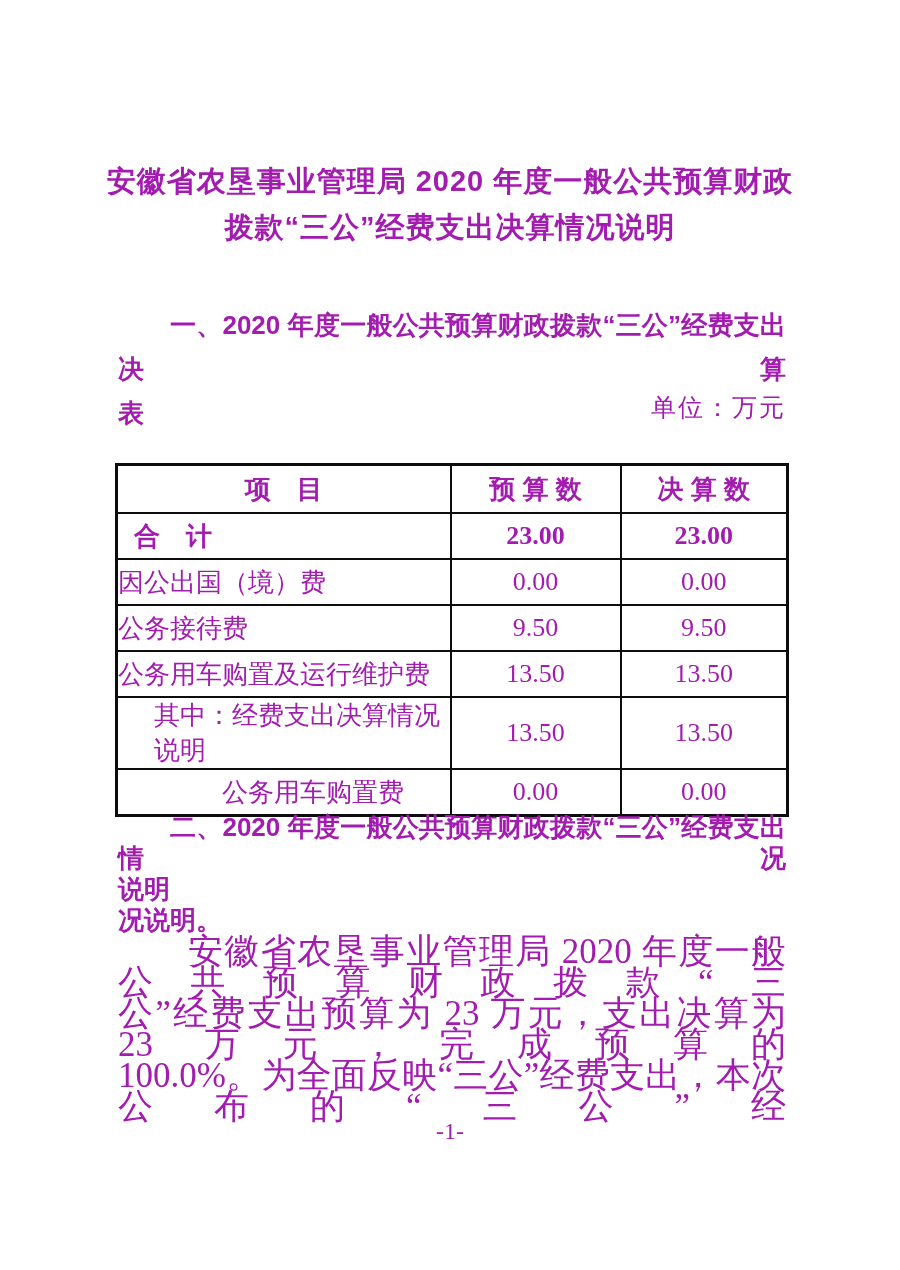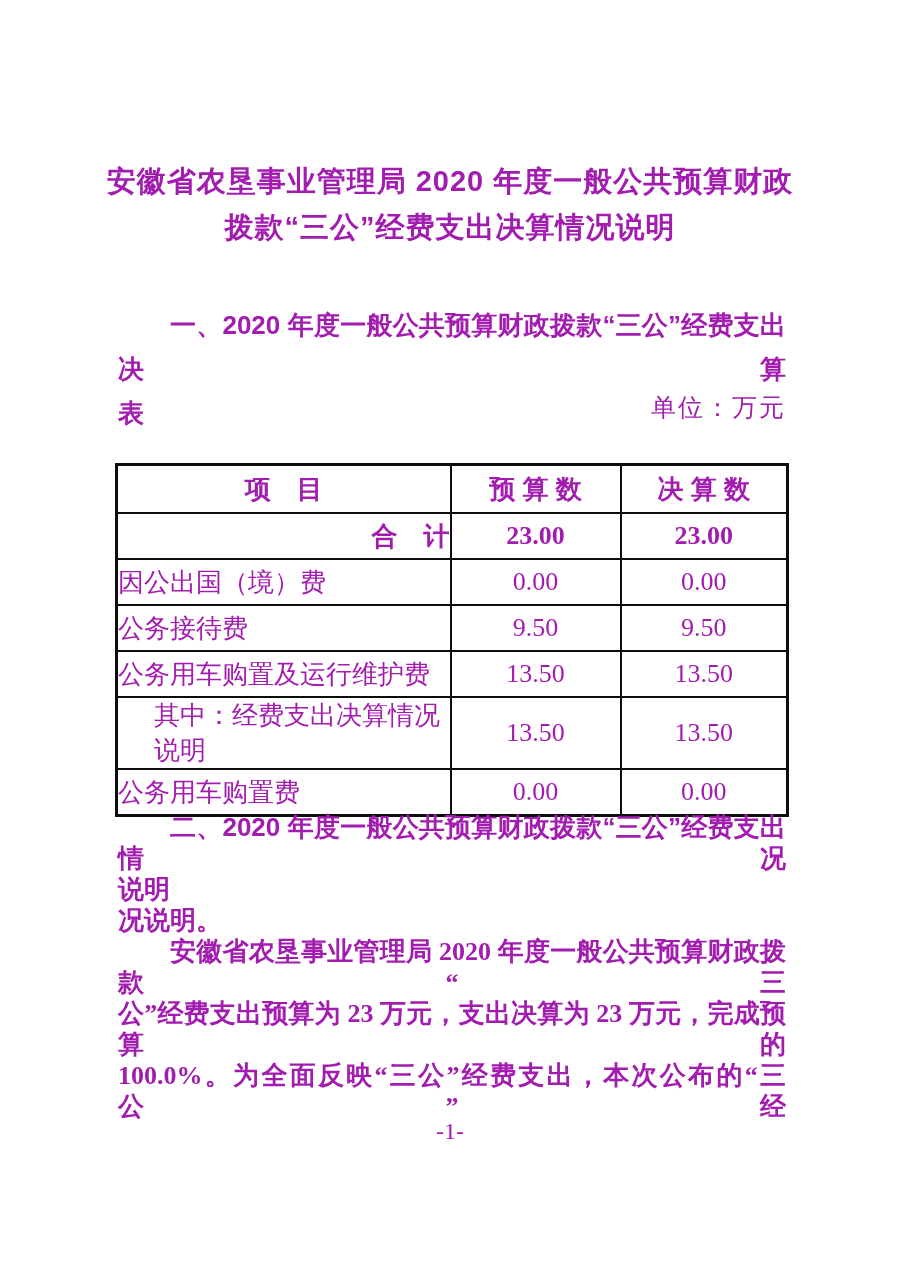--- a/index.html
+++ b/index.html
@@ -38,22 +38,22 @@
   .s1-heading { top: 303px; }
   .s2-block   { top: 812px; }
   .heading-line {
     font-family: "Liberation Sans", sans-serif;
     font-weight: bold;
     font-size: 26px;
     line-height: 44px;
   }
   .body-line {
     font-family: "Liberation Serif", serif;
-    font-weight: bold;
-    font-size: 26px;
+    font-weight: normal;
+    font-size: 35px;
     line-height: 44px;
   }
   .s2-block .heading-line,
   .s2-block .body-line { line-height: 31px; }
   .indent { text-indent: 2em; }
   .fill {
     text-align: justify;
     text-align-last: justify;
   }
   .unit-note {
@@ -94,28 +94,28 @@
   .item-cell {
     font-family: Liberation Sans, sans-serif;
     text-align: left;
     padding-left: 10px;
   }
   .num-cell {
     font-family: "Liberation Serif", serif;
     text-align: center;
   }
   .row-total .item-cell {
-    text-align: right;
-    padding-left: 0;
+    text-align: left;
+    padding-left: 16px;
     font-family: "Liberation Sans", sans-serif;
     font-weight: bold;
   }
   .row-total .num-cell { font-weight: bold; }
   .row-sub1 .item-cell { padding-left: 36px; }
-  .row-sub2 .item-cell { }
+  .row-sub2 .item-cell { padding-left: 104px; }
   
   .page-number {
     position: absolute;
     top: 1118px;
     left: 0;
     width: 900px;
     text-align: center;
     font-family: "Liberation Serif", serif;
     font-size: 24px;
   }

